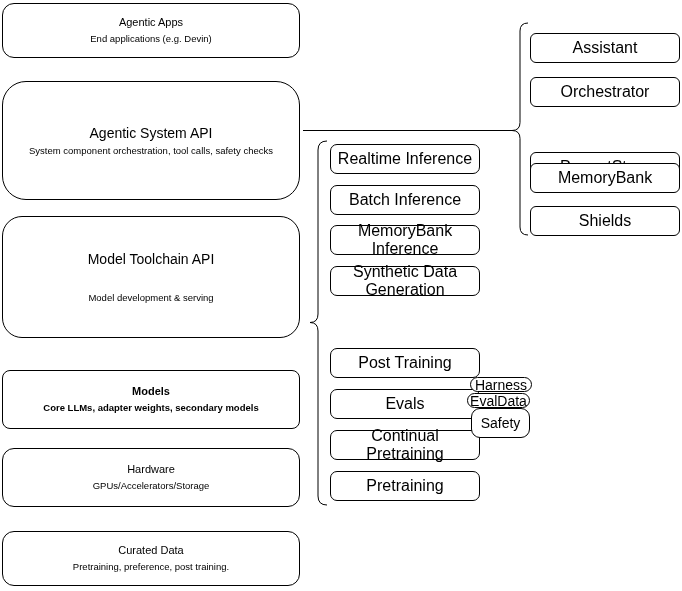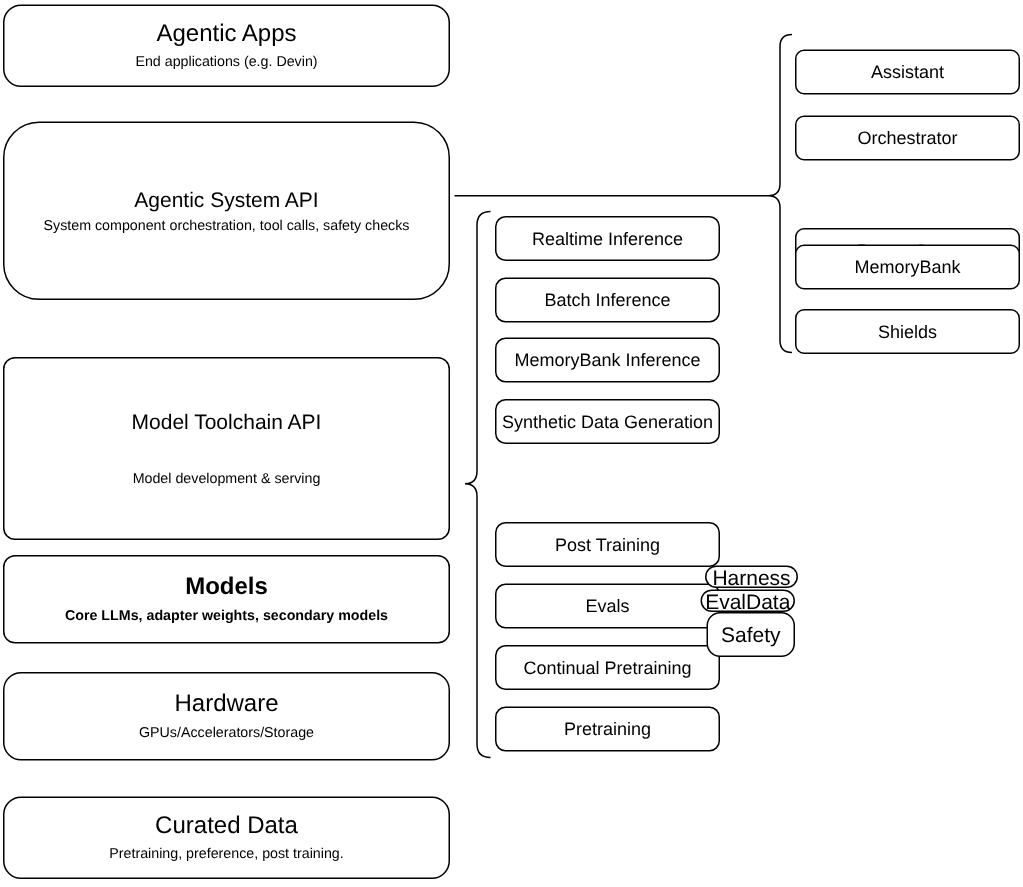--- a/index.html
+++ b/index.html
@@ -9,34 +9,34 @@
     overflow:hidden;
   }
   
   .bigbox {
     position:absolute; left:2px; width:296px;
     border:1px solid #000; background:#fff;
     display:flex; flex-direction:column; align-items:center; justify-content:center;
     text-align:center; z-index:2; box-sizing:content-box;
   }
   .bigbox .t { font-size:14px; line-height:1.15; }
-  .bigbox.small .t { font-size:16px; }
+  .bigbox.small .t { font-size:11px; }
   .bigbox .s { font-size:9.5px; margin-top:4px; line-height:1.2; }
   #b-apps      { top:3px;   height:53px;  border-radius:12px; }
   #b-system    { top:81px;  height:117px; border-radius:24px; }
-  #b-toolchain { top:238px; height:120px; border-radius:8px;gap:21px; }
+  #b-toolchain { top:216px; height:120px; border-radius:20px;gap:21px; }
   #b-models    { top:370px; height:57px;  border-radius:8px;font-weight:bold; }
   #b-hardware  { top:448px; height:57px;  border-radius:12px; }
   #b-data      { top:531px; height:53px;  border-radius:12px; }
 
   
   .node {
     position:absolute; border:1.5px solid #000; background:#fff;
     display:flex; align-items:center; justify-content:center;
-    font-size:12px; text-align:center; z-index:2; box-sizing:border-box;
+    font-size:16px; text-align:center; z-index:2; box-sizing:border-box;
   }
   .mnode { left:330px; width:150px; height:30px; border-radius:7px; }
   #m0 { top:144px; } #m1 { top:185px; } #m2 { top:225px; }
   #m3 { top:266px; } #m4 { top:307px; } #m5 { top:348px; }
   #m6 { top:389px; } #m7 { top:430px; } #m8 { top:471px; }
 
   .rnode { left:530px; width:150px; height:30px; border-radius:6px; }
   #r0 { top:33px; } #r1 { top:77px; } #r2 { top:120px;margin-top:32px; }
   #r3 { top:163px; } #r4 { top:206px; }
 

